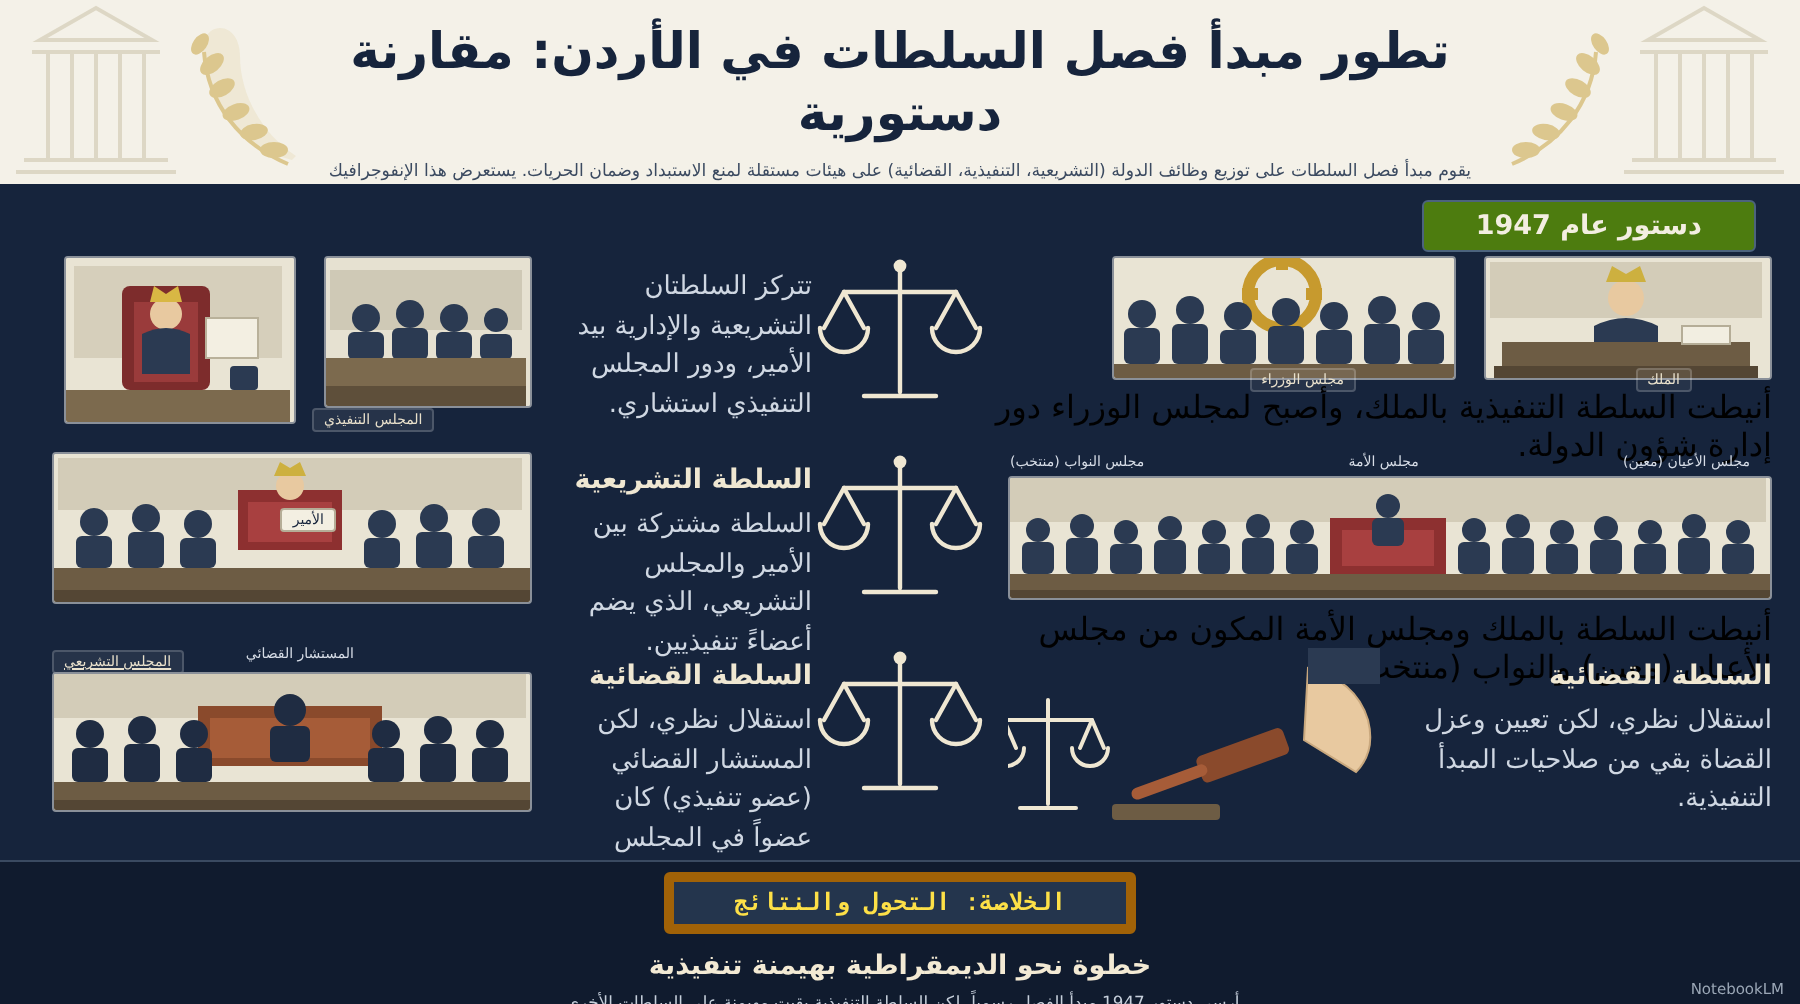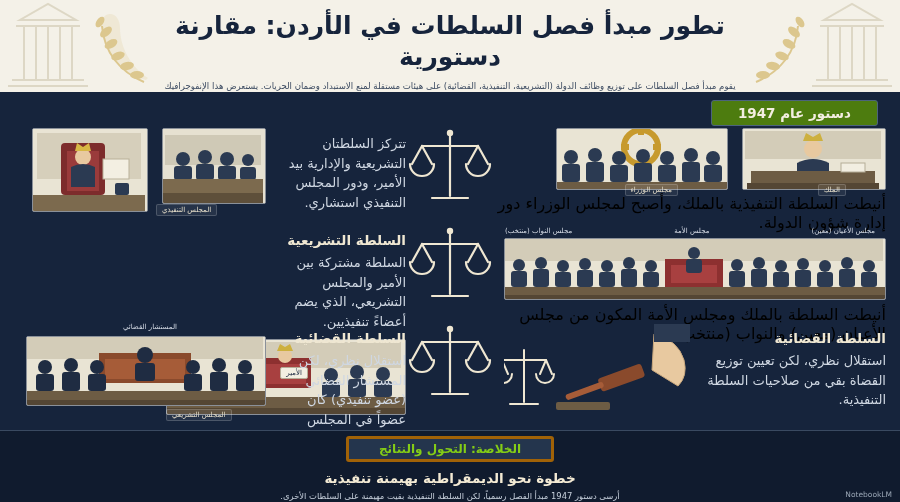--- a/index.html
+++ b/index.html
@@ -162,26 +162,27 @@
   .footer {
     position: relative;
     height: 72px;
     background: #101b2e;
     text-align: center;
     padding-top: 6px;
   }
   .f-badge {
     display: inline-block;
     background: #24354d;
-    border: 3px solid #a16207;
+    border: 5px solid #a16207;
     border-radius: 3px;
-    color: #84cc16;
+    color: #fde047;
     font-size: 12px;
     font-weight: bold;
     padding: 3px 30px;
+    font-family: Liberation Mono, monospace;
   }
   .f-head {
     margin-top: 8px;
     font-size: 13.5px;
     font-weight: bold;
     color: #f3ead4;
   }
   .f-sub {
     margin-top: 5px;
     font-size: 8.4px;
@@ -411,21 +412,21 @@
           <div style="position:absolute; top:66px; right:0; width:392px;">
 
             <div class="t-body">أنيطت السلطة التنفيذية بالملك، وأصبح لمجلس الوزراء دور إدارة شؤون الدولة.</div>
           </div>
         </div>
       </div>
 
       <div class="row r2">
 
         <div class="side left-side">
-          <div style="display:flex; width:100%; gap:8px; direction:rtl;flex-direction:column;">
+          <div style="display:flex; width:100%; gap:8px; direction:rtl;">
             <div class="txtblock" style="width:132px;">
               <div class="t-head">السلطة التشريعية</div>
               <div class="t-body">السلطة مشتركة بين الأمير والمجلس التشريعي، الذي يضم أعضاءً تنفيذيين.</div>
             </div>
             <div style="position:relative; width:244px;">
               <div class="illus" style="width:240px;height:76px;">
                 <svg viewBox="0 0 240 76" width="240" height="76">
                   <rect width="240" height="76" fill="#e9e4d4"></rect>
                   <rect x="4" y="2" width="232" height="26" fill="#d3ccb8"></rect>
 
@@ -444,21 +445,21 @@
                       <rect x="157" y="42" width="18" height="15" rx="3"></rect>
                     <circle cx="192" cy="32" r="7"></circle>
                       <rect x="183" y="39" width="18" height="18" rx="3"></rect>
                     <circle cx="218" cy="34" r="7"></circle>
                       <rect x="209" y="41" width="18" height="16" rx="3"></rect>
                   </g>
                   <rect x="0" y="57" width="240" height="11" fill="#6d5c44"></rect>
                   <rect x="0" y="68" width="240" height="8" fill="#544634"></rect>
                 </svg>
               </div>
-              <div class="caption" style="position:absolute; left:4px; bottom:-6px;">المجلس التشريعي</div>
+              <div class="caption" style="position:absolute; left:4px; bottom:-6px;text-decoration:underline;">المجلس التشريعي</div>
               <div class="caption plain" style="position:absolute; right:98px; top:28px; background:#f3efe2; color:#16243c; border:1px solid #b5ad97;">الأمير</div>
             </div>
           </div>
         </div>
 
         <div class="side right-side">
           <div style="width:100%; direction:rtl;">
             <div style="display:flex; justify-content:space-between; padding:0 6px 2px 6px;">
               <span class="caption plain">مجلس الأعيان (معين)</span>
               <span class="caption plain">مجلس الأمة</span>
@@ -551,21 +552,21 @@
               </div>
 
             </div>
           </div>
         </div>
 
         <div class="side right-side">
           <div style="display:flex; width:100%; gap:10px; direction:rtl;">
             <div class="txtblock" style="width:186px;">
               <div class="t-head">السلطة القضائية</div>
-              <div class="t-body">استقلال نظري، لكن تعيين توزيع القضاة بقي من صلاحيات السلطة التنفيذية.</div>
+              <div class="t-body">استقلال نظري، لكن تعيين وعزل القضاة بقي من صلاحيات المبدأ التنفيذية.</div>
             </div>
             <div style="width:186px; position:relative;">
               <svg viewBox="0 0 186 96" width="186" height="96">
 
                 <path d="M150 10 q24 6 30 26 q4 16 -6 26 l-26 -16 z" fill="#e8c9a0" stroke="#c9a87e"></path>
                 <rect x="150" y="0" width="40" height="18" fill="#2b3a52"></rect>
 
                 <g transform="rotate(-20 120 58)">
                   <rect x="96" y="46" width="46" height="14" rx="3" fill="#8a4a2c"></rect>
                   <rect x="60" y="50" width="40" height="6" rx="3" fill="#a65c38"></rect>

